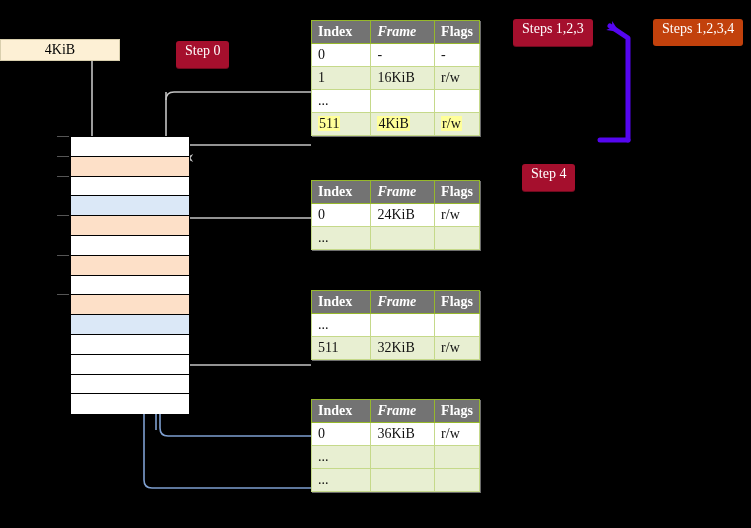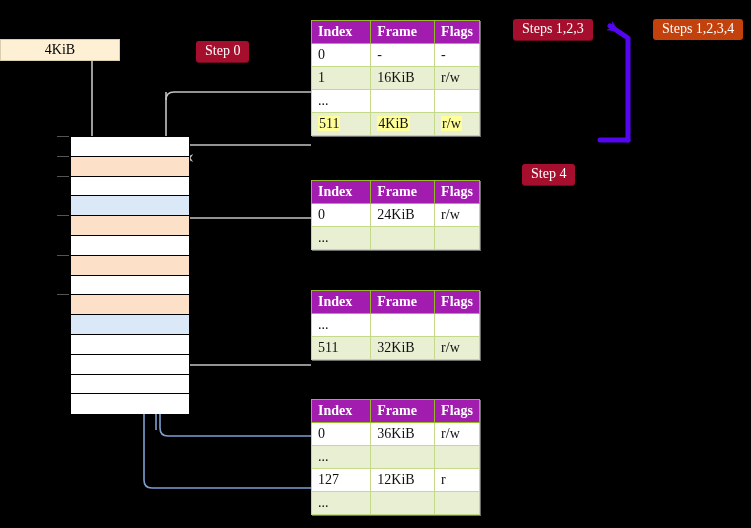--- a/index.html
+++ b/index.html
@@ -7,57 +7,57 @@
        font-family:"Liberation Serif", serif;}
   .layer{position:absolute;left:0;top:0;width:751px;height:528px;}
 
   
   #box4kib{position:absolute;left:0;top:39px;width:120px;height:22px;
            background:#fdf0d5;border:1px solid #d9cfae;box-sizing:border-box;
            display:flex;align-items:center;justify-content:center;
            font-size:14px;color:#000;}
 
   
-  .badge{position:absolute;color:#fff;font-size:14px;padding:2px 9px 3px 9px;
+  .badge{position:absolute;color:#fff;font-size:14px;padding:2px 9px 9px 9px;
          border-radius:3px;white-space:nowrap;line-height:1.15;}
   .badge.red{background:#a50f2d;box-shadow:0 1px 0 #6e0a1e;}
   .badge.blue{background:#c2410c;}
-  #step0{left:196px;top:41px;}
+  #step0{left:176px;top:41px;}
   #step4{left:522px;top:164px;}
   #steps123{left:513px;top:19px;}
   #steps1234{left:653px;top:19px;}
 
   
   #memcol{position:absolute;left:70px;top:136px;width:120px;height:278px;
           border:1px solid #000;box-sizing:border-box;background:#fff;}
   .memrow{height:19.8px;box-sizing:border-box;border-bottom:1px solid #000;
           position:relative;}
   .memrow:last-child{border-bottom:none;}
   .memrow.white{background:#ffffff;}
   .memrow.peach{background:#fde0c8;}
   .memrow.bluey{background:#dbe8f7;}
   .tick{position:absolute;left:-14px;top:-1px;width:12px;height:1px;background:#555;}
 
   
   .ptable{position:absolute;border-collapse:collapse;background:#fff;
           font-size:14px;color:#111;box-shadow:1px 1px 0 #6d6d6d;}
-  .ptable th{background:#a21caf;color:#ffffff;font-weight:bold;text-align:left;
+  .ptable th{background:#737373;color:#ffffff;font-weight:bold;text-align:left;
              padding:3px 6px;border:1px solid #96b82b;font-size:14px;}
   .ptable td{padding:3px 6px;border:1px solid #c5d98a;height:16px;}
   .ptable tr.alt td{background:#e8efd2;}
   .ptable tr.plain td{background:#ffffff;}
   .cellhl{background:#ffff99;padding:0 1px;}
   #t1{left:311px;top:20px;width:169px;}
   #t2{left:311px;top:180px;width:169px;}
   #t3{left:311px;top:290px;width:169px;}
   #t4{left:311px;top:399px;width:169px;}
   .ptable td:nth-child(1){width:52px;}
   .ptable td:nth-child(2){width:56px;}
   .ptable th:nth-child(1){width:52px;}
-  .ptable th:nth-child(2){width:56px;}
+  .ptable th:nth-child(2){width:56px;font-style:italic;}
 
   svg.over{position:absolute;left:0;top:0;pointer-events:none;}
 </style>
 </head>
 <body>
 
 <svg class="over layer" width="751" height="528">
   <defs>
     <marker id="ahGray" markerWidth="9" markerHeight="9" refX="4.5" refY="7.6" orient="auto" markerUnits="userSpaceOnUse">
       <path d="M0.6,0.4 L4.5,8.4 L8.4,0.4 L4.5,3.0 Z" fill="#c3c3c3"></path>
@@ -224,24 +224,19 @@
       <tr class="plain">
         <td>0</td>
         <td>36KiB</td>
         <td>r/w</td>
       </tr>
       <tr class="alt">
         <td>...</td>
         <td></td>
         <td></td>
       </tr>
-      <tr class="plain">
-        <td>127</td>
-        <td>12KiB</td>
-        <td>r</td>
-      </tr>
       <tr class="alt">
         <td>...</td>
         <td></td>
         <td></td>
       </tr>
     </tbody>
   </table>
 
 </body></html>

